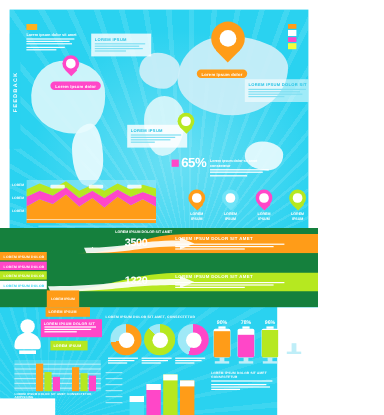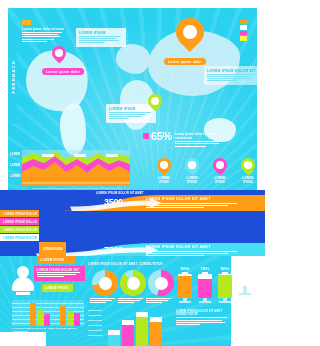--- a/index.html
+++ b/index.html
@@ -65,21 +65,21 @@
   .pct35 .sq{width:6px;height:6px;background:#ff47c8;}
   .pct35 .num{font-size:11px;font-weight:bold;color:#ffffff;letter-spacing:-.4px;}
   .pct35txt{position:absolute;left:175px;top:130px;width:52px;}
 
   
   .pinrow{position:absolute;left:152px;top:156px;width:105px;display:flex;gap:8px;}
   .pinitem{width:20px;text-align:center;}
   .pinitem .cap{margin-top:1px;font-size:3px;font-weight:bold;color:#ffffff;line-height:1.25;}
 
   
-  .ribbons{position:absolute;left:0;top:190px;width:265px;height:68px;overflow:hidden;background:#1d4ed8;}
+  .ribbons{position:absolute;left:0;top:190px;width:265px;height:68px;overflow:hidden;background:#15803d;}
   .ribbon{position:absolute;height:16px;right:0;}
   .rb-num{position:absolute;left:104px;top:1.5px;font-size:9px;font-weight:bold;color:#ffffff;letter-spacing:-.3px;}
   .rb-txt{position:absolute;left:150px;top:2px;width:92px;}
   .rb-txt .ttl{font-size:3.6px;font-weight:bold;color:#ffffff;letter-spacing:.3px;margin-bottom:1.5px;}
 
   .lefttab{position:absolute;left:0;height:7px;width:36px;display:flex;align-items:center;
      padding-left:3px;color:#ffffff;font-size:2.8px;font-weight:bold;letter-spacing:.2px;}
 
   
   .bottom{position:absolute;left:0;top:256px;width:265px;height:90px;background:#2ad2f0;overflow:hidden;}
@@ -281,34 +281,34 @@
       <div class="rb-num" style="left:104px;">3500</div>
       <div class="rb-txt" style="left:146px;width:96px;">
         <div class="ttl">LOREM IPSUM DOLOR SIT AMET</div>
         <div class="ln w95"></div>
           <div class="ln w85"></div>
           <div class="ln w60"></div>
       </div>
     </div>
 
 
-
-    <div class="ribbon" style="top:53px;width:100%;">
-      <svg width="265" height="15" viewBox="0 0 265 15" style="position:absolute;left:0;top:0;">
-        <path d="M26,15 C92,15 92,0 160,0 L265,0 L265,15 Z" fill="#48dff5"></path>
-        <path d="M36,10.5 C92,10.5 96,4.5 146,4.5 L146,2 L158,7 L146,12 L146,9.5 C98,9.5 94,15 38,15 Z" fill="#ffffff" opacity=".9"></path>
+    <div class="ribbon" style="top:37px;width:100%;">
+      <svg width="265" height="16" viewBox="0 0 265 16" style="position:absolute;left:0;top:0;">
+        <path d="M30,16 C96,16 96,0 160,0 L265,0 L265,16 Z" fill="#b6e820"></path>
+        <path d="M40,11.5 C96,11.5 100,5.5 150,5.5 L150,3 L162,8 L150,13 L150,10.5 C102,10.5 98,16 42,16 Z" fill="#ffffff" opacity=".9"></path>
       </svg>
-      <div class="rb-num" style="left:104px;">7000</div>
+      <div class="rb-num" style="left:104px;">1320</div>
       <div class="rb-txt" style="left:146px;width:96px;">
         <div class="ttl">LOREM IPSUM DOLOR SIT AMET</div>
         <div class="ln w95"></div>
           <div class="ln w85"></div>
           <div class="ln w60"></div>
       </div>
     </div>
+
 
     <div class="lefttab" style="top:20px;background:#ff9c18;">LOREM IPSUM DOLOR</div>
     <div class="lefttab" style="top:28px;background:#ff47c8;">LOREM IPSUM DOLOR</div>
     <div class="lefttab" style="top:36px;background:#b6e820;">LOREM IPSUM DOLOR</div>
     <div class="lefttab" style="top:44px;background:#ffffff;color:#2ad2f0;">LOREM IPSUM DOLOR</div>
 
     <div style="position:absolute;left:39px;top:52px;width:27px;height:15px;background:#ff9c18;
                 display:flex;align-items:center;justify-content:center;">
       <span style="font-size:2.8px;font-weight:bold;color:#ffffff;text-align:center;line-height:1.2;">LOREM IPSUM</span>
     </div>

